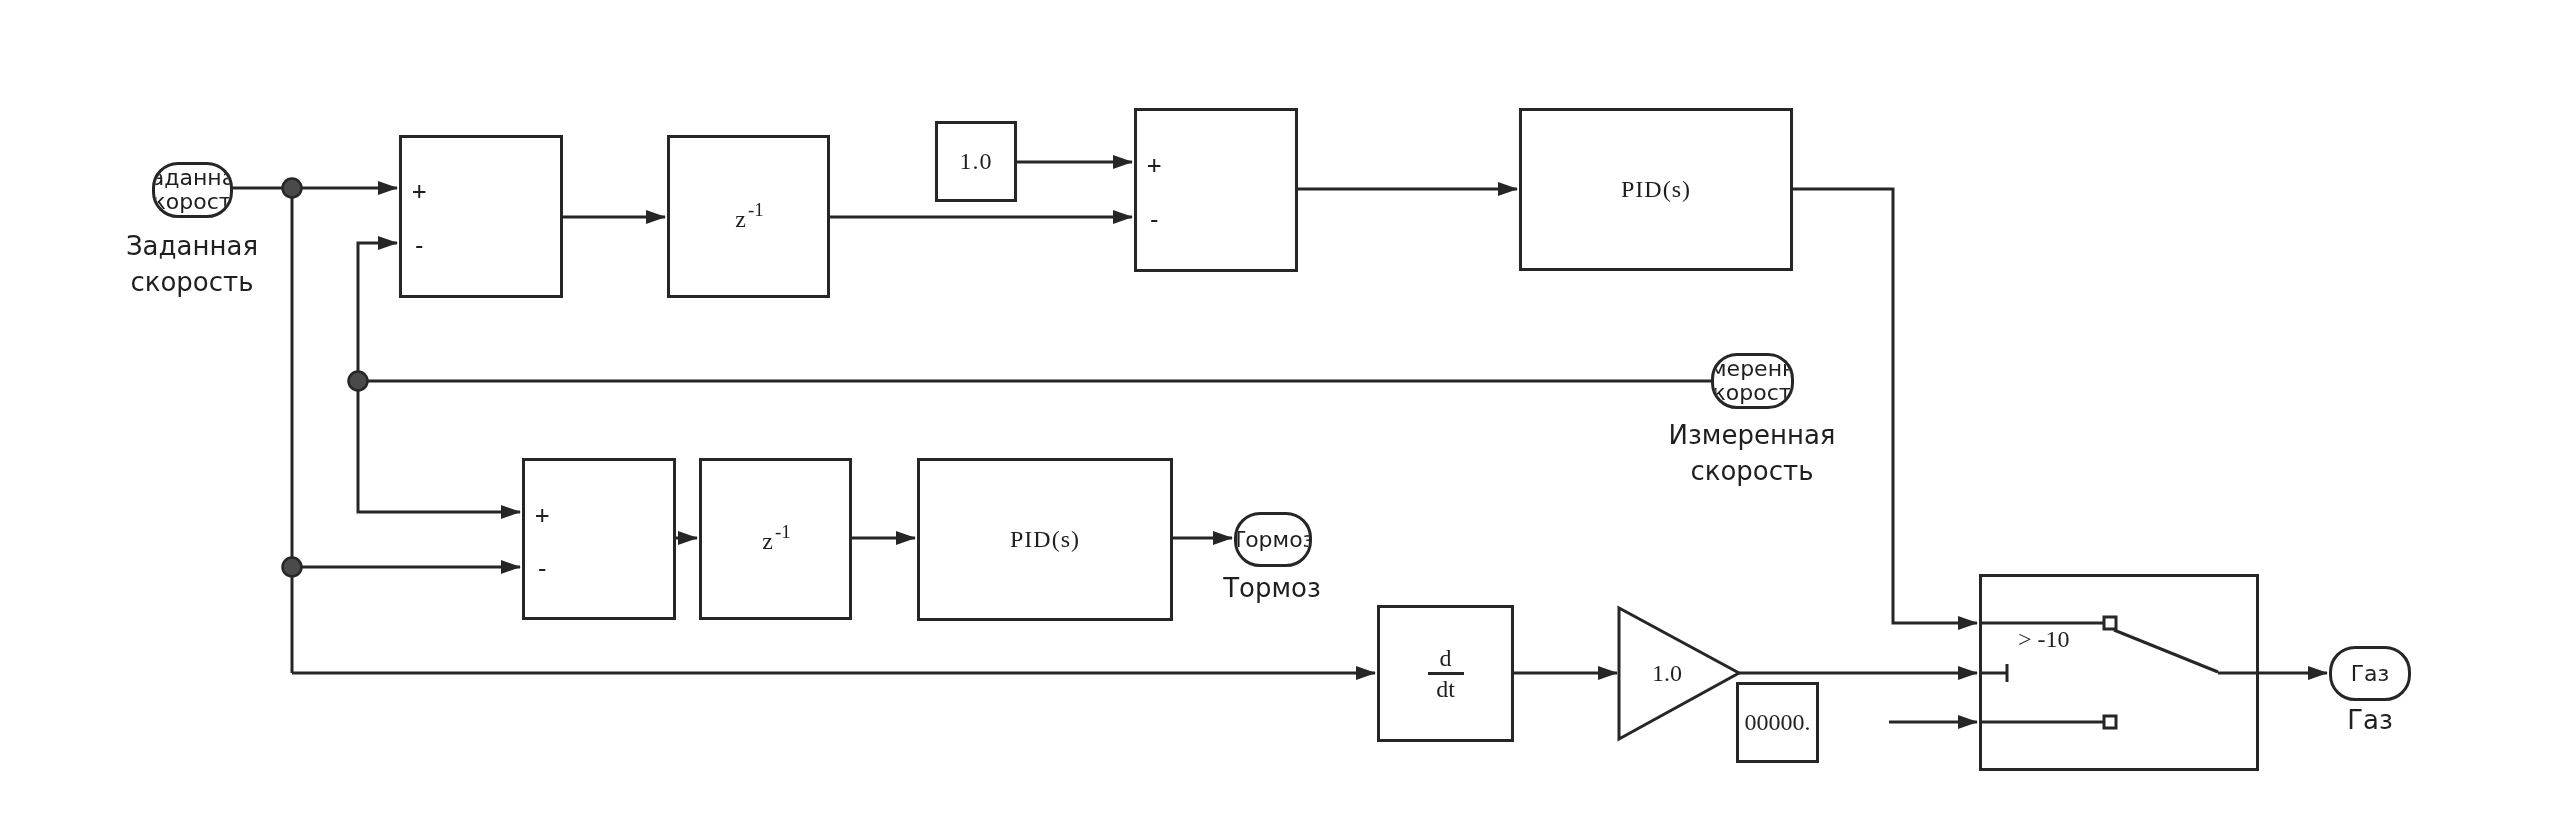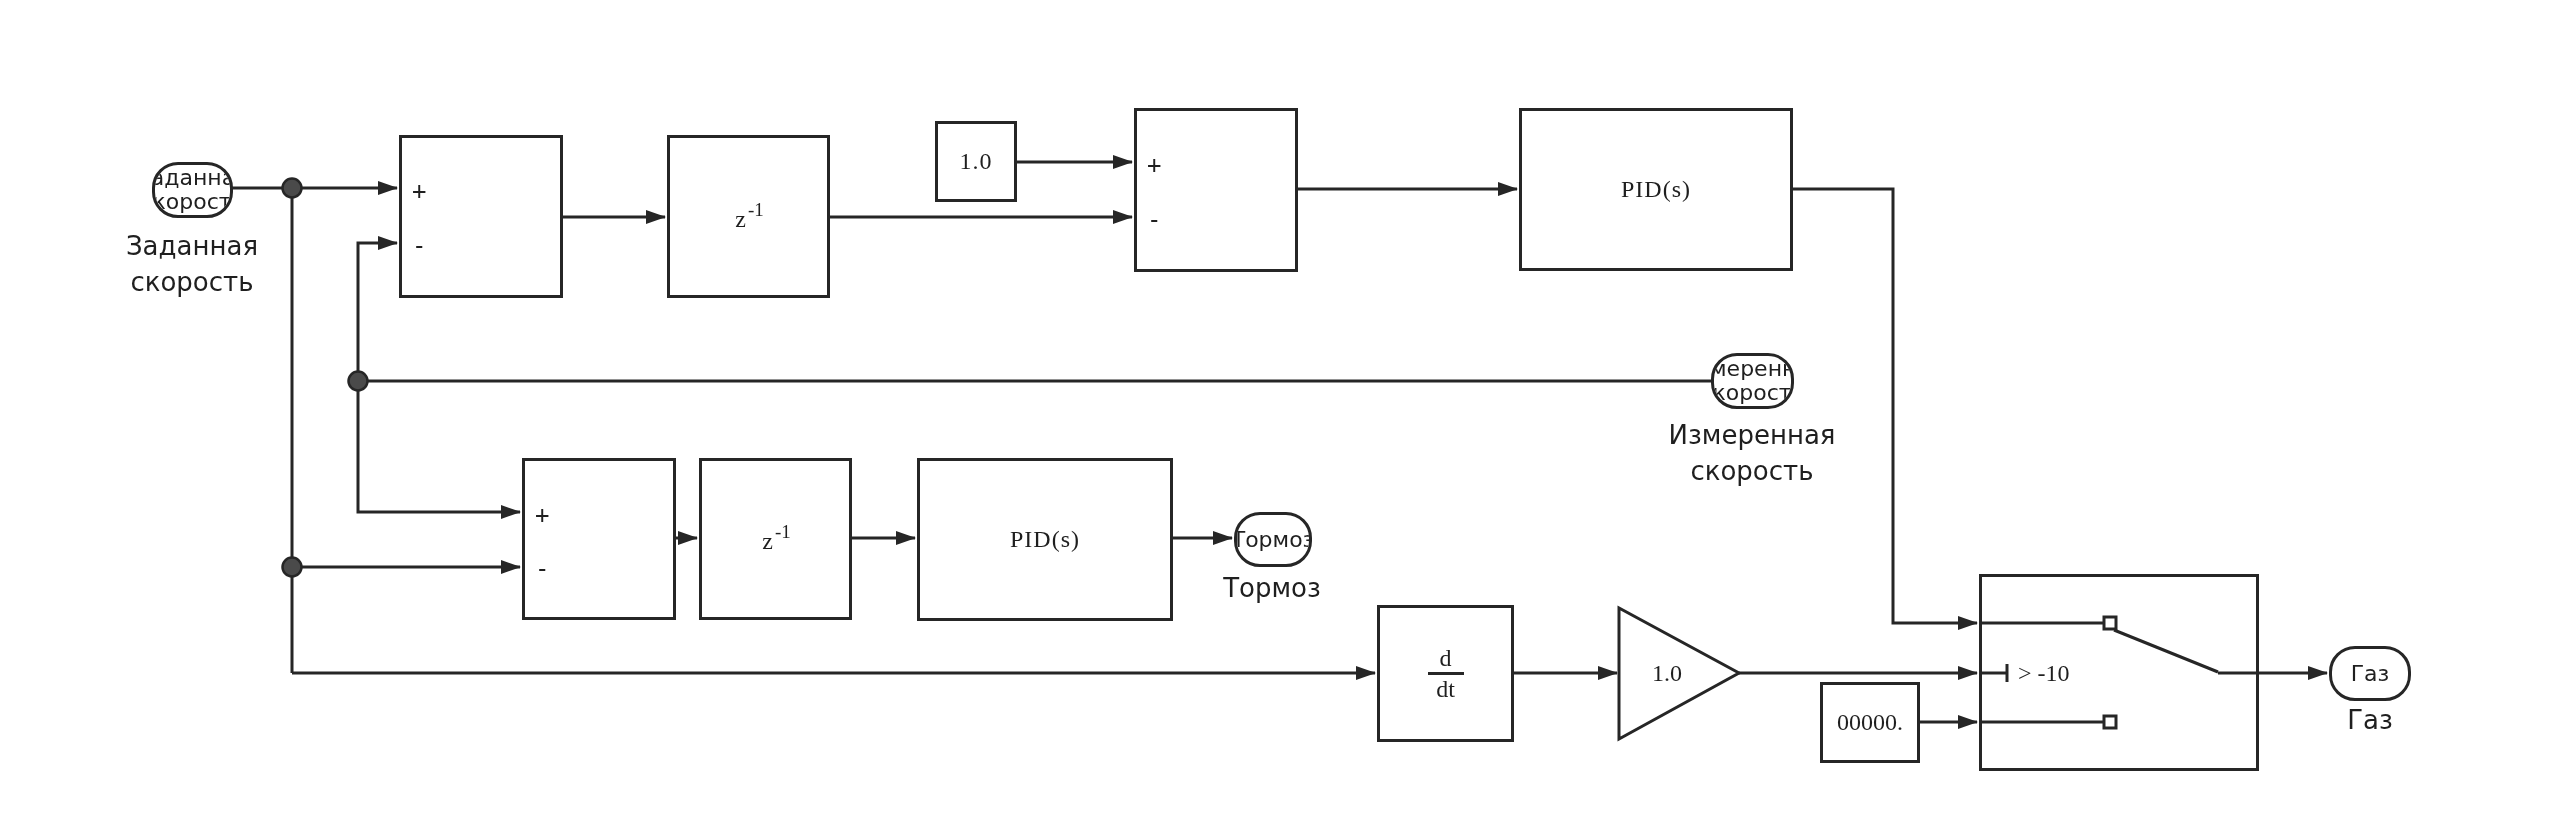--- a/index.html
+++ b/index.html
@@ -149,20 +149,20 @@
   <div class="block center-flex" style="left:1377px;top:605px;width:137px;height:137px;">
     <span class="frac mono">
       <span>d</span>
       <span class="bar"></span>
       <span>dt</span>
     </span>
   </div>
 
   <div class="overlay-text mono" style="left:1634px;top:659px;width:66px;text-align:center;">1.0</div>
 
-  <div class="block center-flex" style="left:1820px;top:682px;width:100px;height:81px;overflow:hidden;">
+  <div class="block center-flex" style="left:1736px;top:682px;width:83px;height:81px;overflow:hidden;">
     <span class="mono block-label" style="letter-spacing:0;">00000.</span>
   </div>
 
   <div class="block" style="left:1979px;top:574px;width:280px;height:197px;background:transparent;"></div>
-  <div class="overlay-text mono" style="left:2018px;top:659px;">&gt; -10</div>
+  <div class="overlay-text mono" style="left:2018px;top:625px;">&gt; -10</div>
 
 </div>
 
 </body></html>

